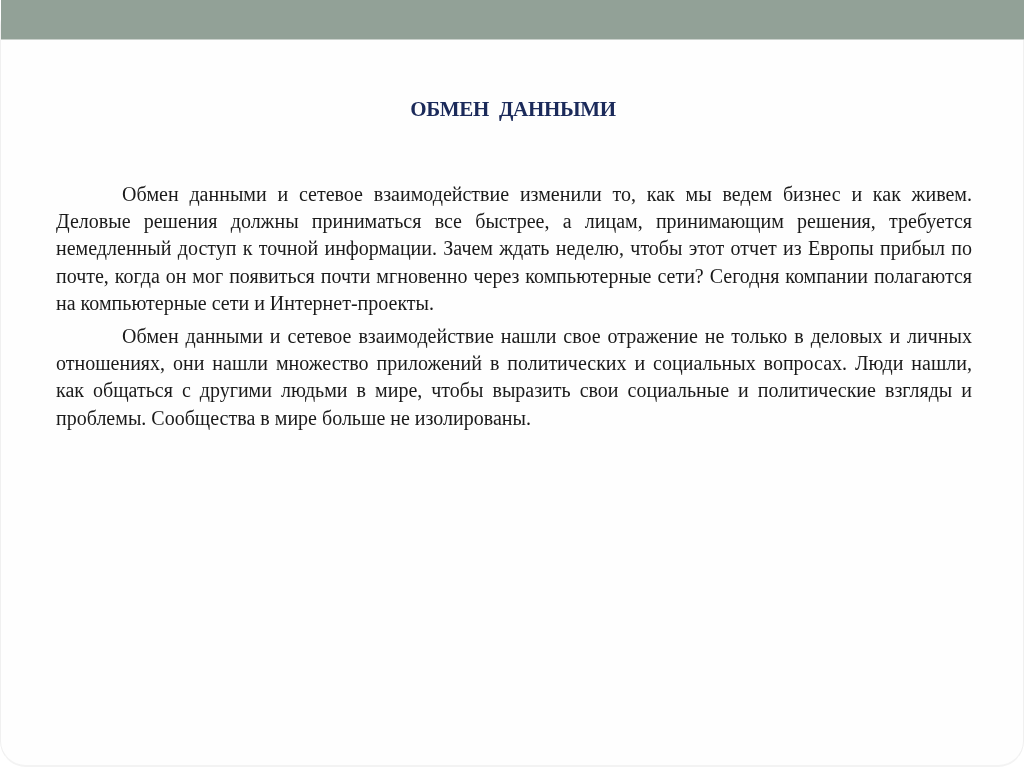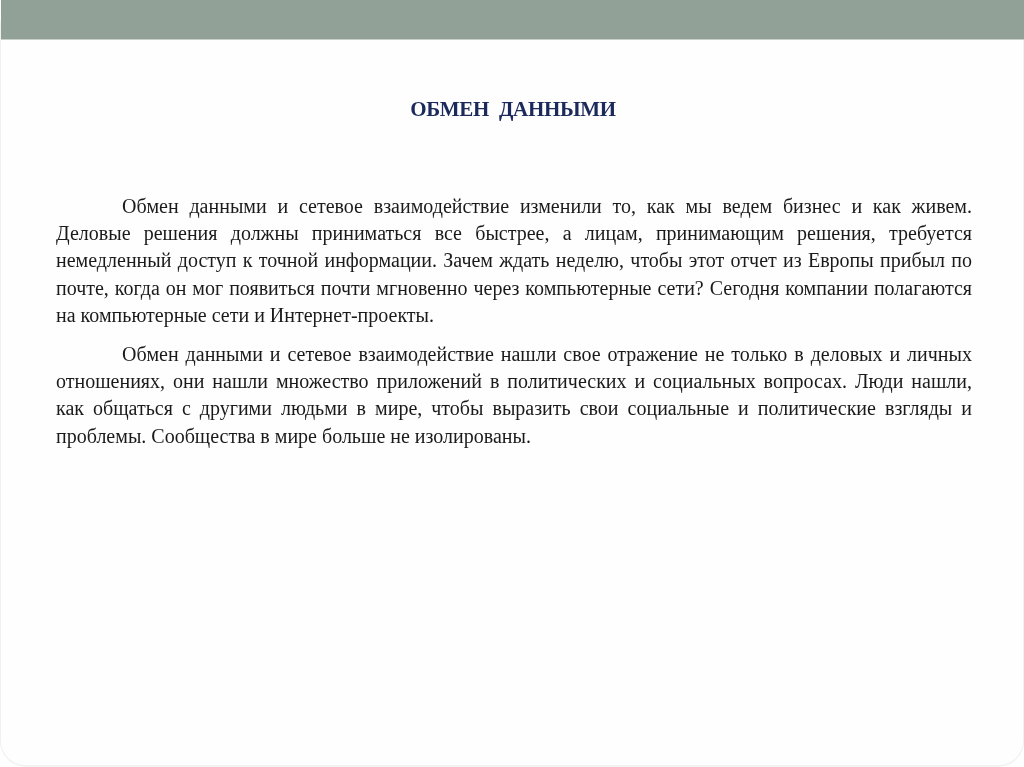--- a/index.html
+++ b/index.html
@@ -48,21 +48,21 @@
       position: absolute;
       left: 55px;
       top: 181px;
       width: 916px;
       font-family: "Liberation Serif", "DejaVu Serif", serif;
       font-size: 20px;
       line-height: 27.2px;
       color: #1a1a1a;
     }
     .body p {
-      margin: 12px 0 6px 0;
+      margin: 0 0 6px 0;
       text-indent: 66px;
       text-align: justify;
     }
   </style>
 </head>
 <body>
 
 <div class="slide">
   <div class="top-band"></div>
 

